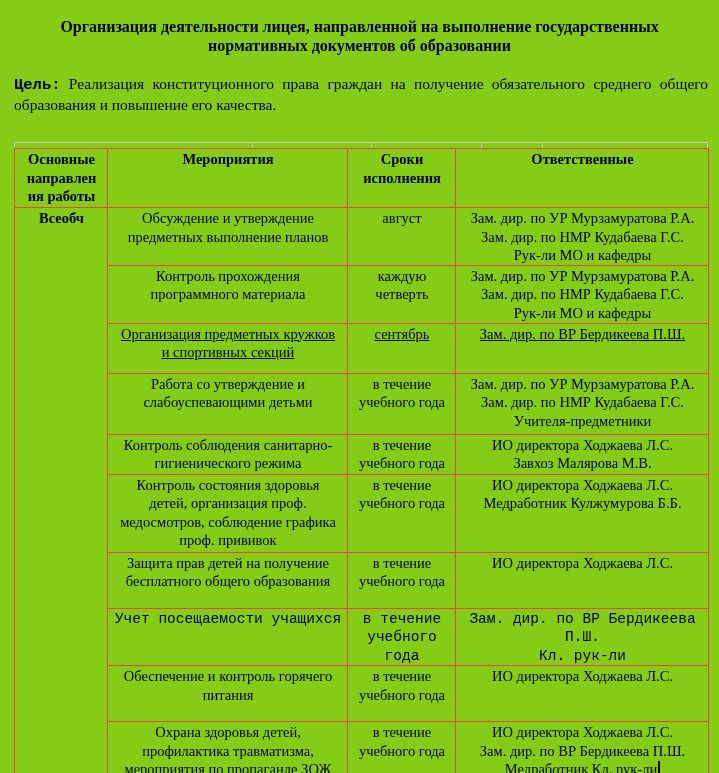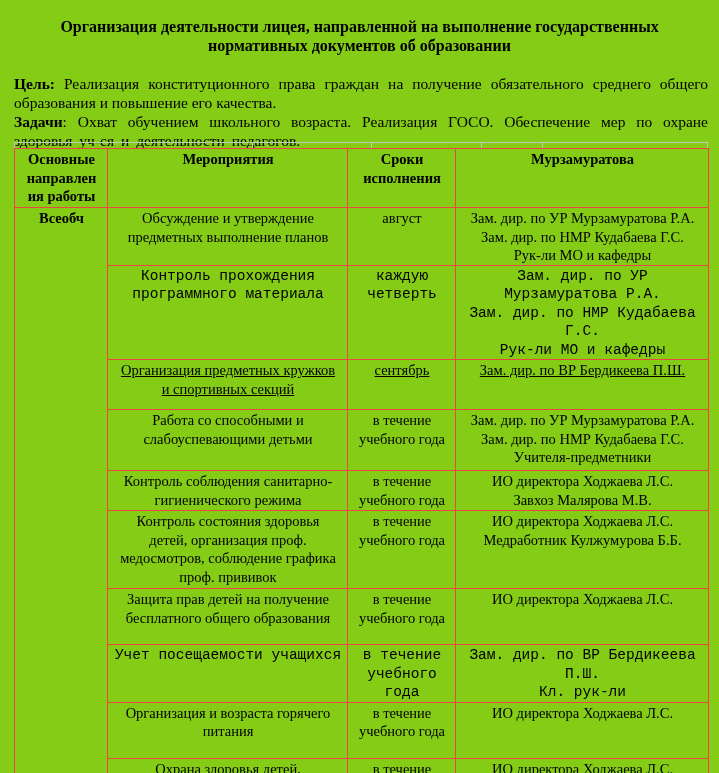--- a/index.html
+++ b/index.html
@@ -7,37 +7,37 @@
     position:relative;width:719px;height:773px;overflow:hidden;background:#84cc16;
     font-family:"Liberation Serif", serif;color:#000;
   }
   .title{
     position:absolute;top:17px;left:0;right:0;text-align:center;
     font-weight:bold;font-size:16px;line-height:19px;white-space:pre-line;
   }
   .intro{position:absolute;top:74px;left:14px;width:694px;font-size:15.5px;line-height:19px;}
   .intro p{margin:0;text-align:justify;}
   .intro p.tasks{word-spacing:3px;}
-  .intro b{font-weight:bold;}
+  .intro b{font-weight:bold;font-family:Liberation Mono, monospace;}
   .faint-grid{position:absolute;top:142px;left:14px;width:694px;height:6px;border-top:1px solid #c6c6c6;}
   .faint-grid span{position:absolute;top:0;width:1px;height:5px;background:#c6c6c6;}
   table.plan{
     position:absolute;top:148px;left:14px;width:694px;
     border-collapse:collapse;table-layout:fixed;
     font-size:14.5px;line-height:18.5px;
   }
   table.plan th,table.plan td{
     border:1px solid #ef4444;vertical-align:top;text-align:center;
     padding:1px 4px 0 5px;white-space:pre-line;overflow:hidden;
   }
   table.plan th{font-weight:bold;}
   .dir-cell{font-weight:bold;}
   thead tr{height:59px;}
   tbody tr:nth-child(1){height:57px;}
-  tbody tr:nth-child(2){height:58px;font-family:Liberation Mono, monospace;}
+  tbody tr:nth-child(2){height:58px;}
   tbody tr:nth-child(3){height:50px;text-decoration:underline;}
   tbody tr:nth-child(4){height:61px;}
   tbody tr:nth-child(5){height:40px;}
   tbody tr:nth-child(6){height:78px;}
   tbody tr:nth-child(7){height:56px;}
   tbody tr:nth-child(8){height:35px;font-family:Liberation Mono, monospace;}
   tbody tr:nth-child(9){height:56px;}
   tbody tr:nth-child(10){height:67px;}
   tbody tr:nth-child(11){height:40px;}
   .caret{display:inline-block;width:2px;height:16px;background:#000;vertical-align:-3px;margin-left:1px;}
@@ -45,21 +45,20 @@
 </head>
 <body>
 
 <div class="page">
 
   <div class="title">Организация деятельности лицея, направленной на выполнение государственных
 нормативных документов об образовании</div>
 
   <div class="intro">
     <p><b>Цель:</b><span> Реализация конституционного права граждан на получение обязательного среднего общего образования и повышение его качества.</span></p>
-    <p class="tasks"><b>Задачи</b><span>: Охват обучением школьного возраста. Реализация ГОСО. Обеспечение мер по охране здоровья уч-ся и деятельности педагогов.</span></p>
   </div>
 
   <div class="faint-grid">
     <span style="left:0"></span>
     <span style="left:238px"></span>
     <span style="left:357px"></span>
     <span style="left:467px"></span>
     <span style="left:528px"></span>
     <span style="left:693px"></span>
   </div>
@@ -72,21 +71,21 @@
         <col style="width:253px">
     </colgroup>
     <thead>
       <tr>
         <th>Основные
 направлен
 ия работы</th>
         <th>Мероприятия</th>
         <th>Сроки
 исполнения</th>
-        <th>Мурзамуратова</th>
+        <th>Ответственные</th>
       </tr>
     </thead>
     <tbody id="plan-body">
       <tr>
           <td class="dir-cell" rowspan="10">Всеобч</td>
           <td>Обсуждение и утверждение
 предметных выполнение планов</td>
           <td>август</td>
           <td>Зам. дир. по УР Мурзамуратова Р.А.
 Зам. дир. по НМР Кудабаева Г.С.
@@ -101,21 +100,21 @@
 Зам. дир. по НМР Кудабаева Г.С.
 Рук-ли МО и кафедры</td>
         </tr>
         <tr>
           <td>Организация предметных кружков
 и спортивных секций</td>
           <td>сентябрь</td>
           <td>Зам. дир. по ВР Бердикеева П.Ш.</td>
         </tr>
         <tr>
-          <td>Работа со способными и
+          <td>Работа со утверждение и
 слабоуспевающими детьми</td>
           <td>в течение
 учебного года</td>
           <td>Зам. дир. по УР Мурзамуратова Р.А.
 Зам. дир. по НМР Кудабаева Г.С.
 Учителя-предметники</td>
         </tr>
         <tr>
           <td>Контроль соблюдения санитарно-
 гигиенического режима</td>
@@ -142,21 +141,21 @@
           <td>ИО директора Ходжаева Л.С.</td>
         </tr>
         <tr>
           <td>Учет посещаемости учащихся</td>
           <td>в течение
 учебного года</td>
           <td>Зам. дир. по ВР Бердикеева П.Ш.
 Кл. рук-ли</td>
         </tr>
         <tr>
-          <td>Организация и возраста горячего
+          <td>Обеспечение и контроль горячего
 питания</td>
           <td>в течение
 учебного года</td>
           <td>ИО директора Ходжаева Л.С.</td>
         </tr>
         <tr>
           <td>Охрана здоровья детей,
 профилактика травматизма,
 мероприятия по пропаганде ЗОЖ</td>
           <td>в течение

